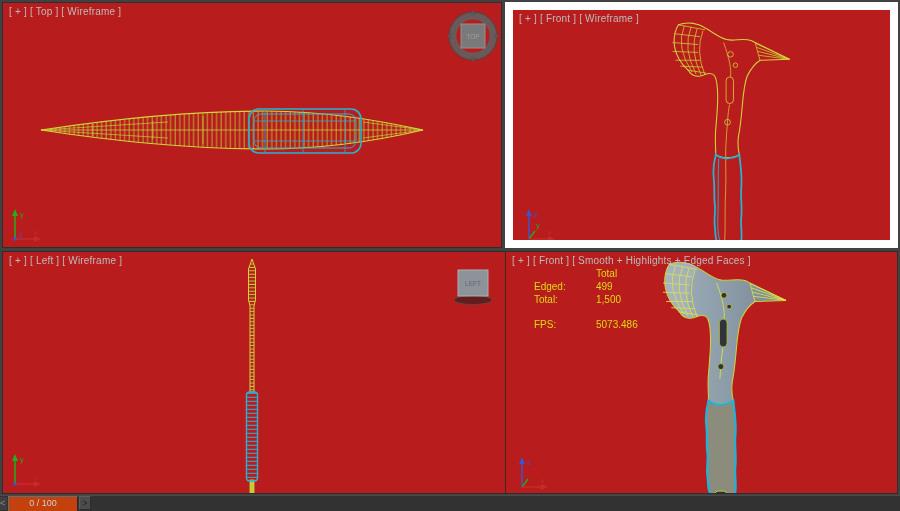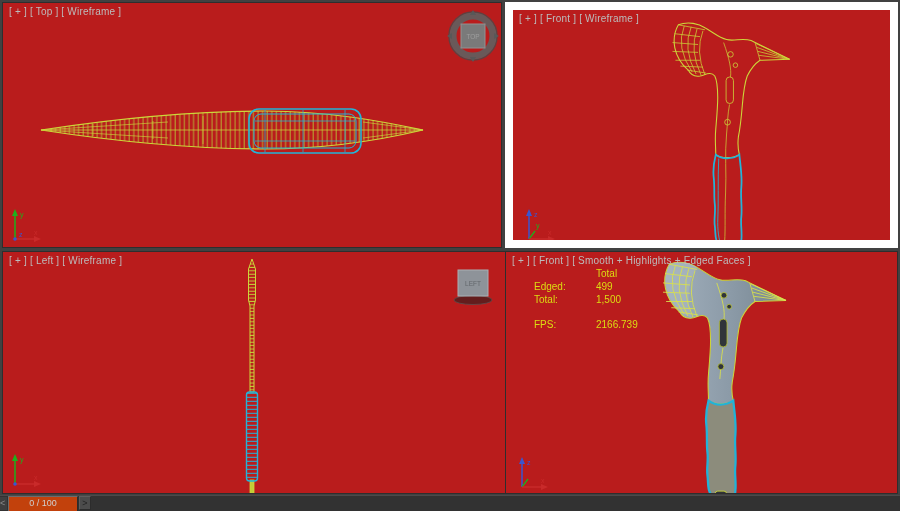--- a/index.html
+++ b/index.html
@@ -186,21 +186,21 @@
     <div class="vp-label">[ + ] [ Front ] [ Smooth + Highlights + Edged Faces ]</div>
 
     <div class="stats">
       <span class="c2">Total</span>
       <span>Edged:</span>
       <span>499</span>
       <span>Total:</span>
       <span>1,500</span>
       <span class="gap"></span>
       <span>FPS:</span>
-      <span>2166.739</span>
+      <span>5073.486</span>
     </div>
 
     <svg class="abs" style="left:140px;top:3px" width="157" height="248" viewBox="0 0 135 240">
       <defs>
         <linearGradient id="g-mg" x1="0" y1="0" x2="1" y2="0">
           <stop offset="0" stop-color="#a2b0bd"></stop>
           <stop offset="0.55" stop-color="#8b9aa7"></stop>
           <stop offset="1" stop-color="#76858f"></stop>
         </linearGradient>
       </defs>

